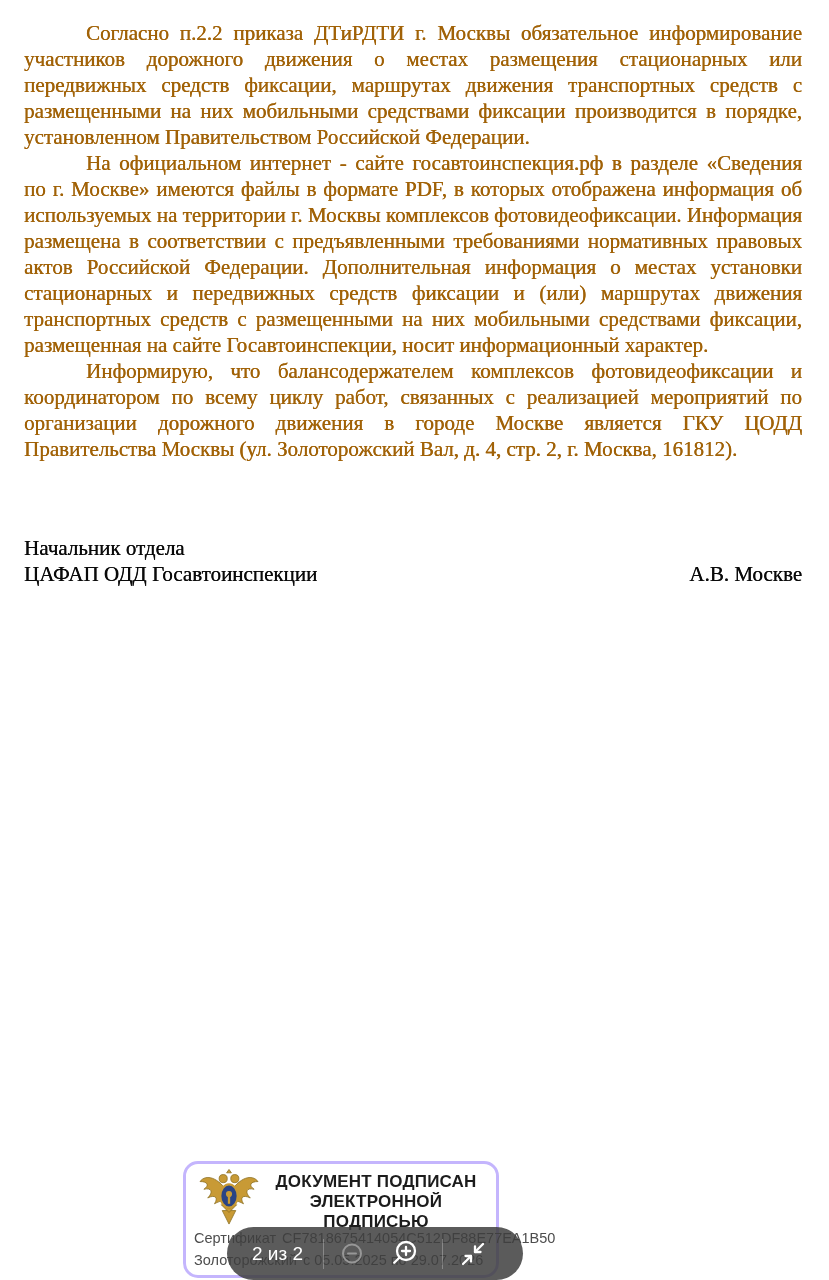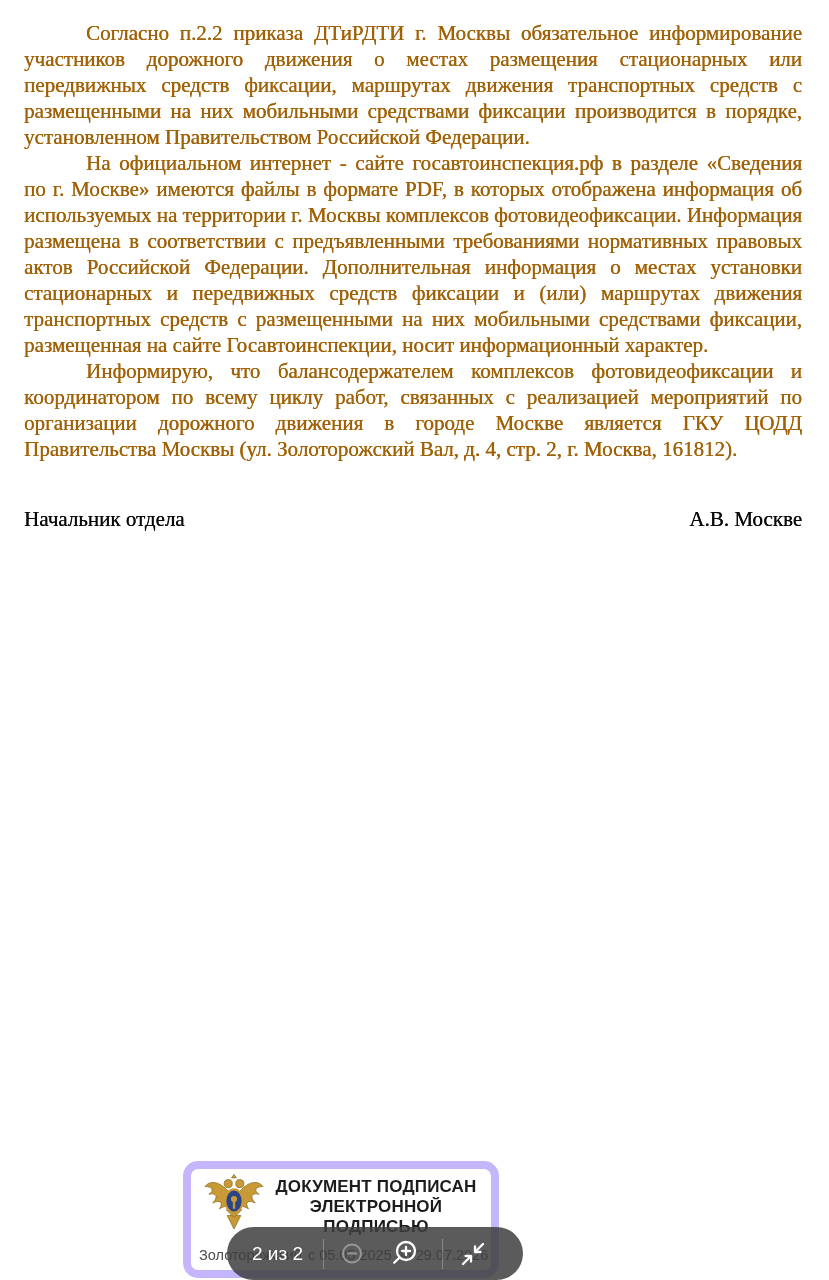--- a/index.html
+++ b/index.html
@@ -16,37 +16,37 @@
   .letter-body p{
     margin:0;
     font-size:21px;
     line-height:26px;
     text-align:justify;
     text-indent:62px;
     text-shadow:0.35px 0 0 currentColor; 
   }
   
   .signature{
-    margin:44px 27px 0 24px;
+    margin:73px 27px 0 24px;
     display:flex;
     justify-content:space-between;
     align-items:flex-end;
     font-size:21px;
     line-height:26px;
     color:#0a0a0a;
     text-shadow:0.3px 0 0 currentColor;
   }
   
   .stamp{
     position:absolute;
     left:183px;top:1161px;
     width:316px;height:117px;
     box-sizing:border-box;
     background:#ffffff;
-    border:8px solid #c4b5fd;
+    border:3px solid #c4b5fd;
     border-radius:15px;
     font-family:"Liberation Sans","DejaVu Sans",sans-serif;
     z-index:1;
   }
   .stamp-emblem{
     position:absolute;left:12px;top:4px;width:62px;height:58px;
   }
   .stamp-title{
     margin:8px 4px 0 74px;
     text-align:center;
@@ -104,20 +104,21 @@
 
 <div class="letter-body">
   <p>Согласно п.2.2 приказа ДТиРДТИ г. Москвы обязательное информирование участников дорожного движения о местах размещения стационарных или передвижных средств фиксации, маршрутах движения транспортных средств с размещенными на них мобильными средствами фиксации производится в порядке, установленном Правительством Российской Федерации.</p>
   <p>На официальном интернет - сайте госавтоинспекция.рф в разделе «Сведения по г. Москве» имеются файлы в формате PDF, в которых отображена информация об используемых на территории г. Москвы комплексов фотовидеофиксации. Информация размещена в соответствии с предъявленными требованиями нормативных правовых актов Российской Федерации. Дополнительная информация о местах установки стационарных и передвижных средств фиксации и (или) маршрутах движения транспортных средств с размещенными на них мобильными средствами фиксации, размещенная на сайте Госавтоинспекции, носит информационный характер.</p>
   <p>Информирую, что балансодержателем комплексов фотовидеофиксации и координатором по всему циклу работ, связанных с реализацией мероприятий по организации дорожного движения в городе Москве является ГКУ ЦОДД Правительства Москвы (ул. Золоторожский Вал, д. 4, стр. 2, г. Москва, 161812).</p>
 </div>
 
 <div class="signature">
   <div>
     <div>Начальник отдела</div>
+    <div>ЦАФАП ОДД Госавтоинспекции</div>
   </div>
   <div>А.В. Москве</div>
 </div>
 
 <div class="stamp">
   <span class="stamp-emblem">
     <svg viewBox="0 0 64 60" width="62" height="58">
       <g fill="#c89a35" stroke="#8a6d1f" stroke-width="0.8">
         <path d="M32 27 C21 9, 8 6, 2 14 C10 14, 12 18, 6 22 C14 20, 16 25, 10 31 C18 27, 21 31, 17 37 C24 33, 28 35, 32 27 Z"></path>
         <path d="M32 27 C43 9, 56 6, 62 14 C54 14, 52 18, 58 22 C50 20, 48 25, 54 31 C46 27, 43 31, 47 37 C40 33, 36 35, 32 27 Z"></path>
@@ -130,20 +131,21 @@
       <ellipse cx="32" cy="29" rx="9" ry="12" fill="#2a4485" stroke="#c89a35" stroke-width="2.2"></ellipse>
       <circle cx="32" cy="27" r="3.2" fill="#c89a35"></circle>
       <rect x="30.8" y="30" width="2.4" height="7" fill="#c89a35"></rect>
     </svg>
   </span>
   <div class="stamp-title">
     <div>ДОКУМЕНТ ПОДПИСАН</div>
     <div>ЭЛЕКТРОННОЙ ПОДПИСЬЮ</div>
   </div>
   <div class="stamp-fields">
+    <div><span class="lbl">Сертификат</span><span>CF7818675414054C512DF88E77EA1B50</span></div>
     <div><span class="lbl">Золоторожский</span><span>с 05.05.2025 по 29.07.2026</span></div>
   </div>
 </div>
 
 <div class="toolbar">
   <span class="pg">2 из 2</span>
   <div class="tdiv d1"></div>
 
   <button class="tbtn zo" aria-label="zoom out">
     <span>

